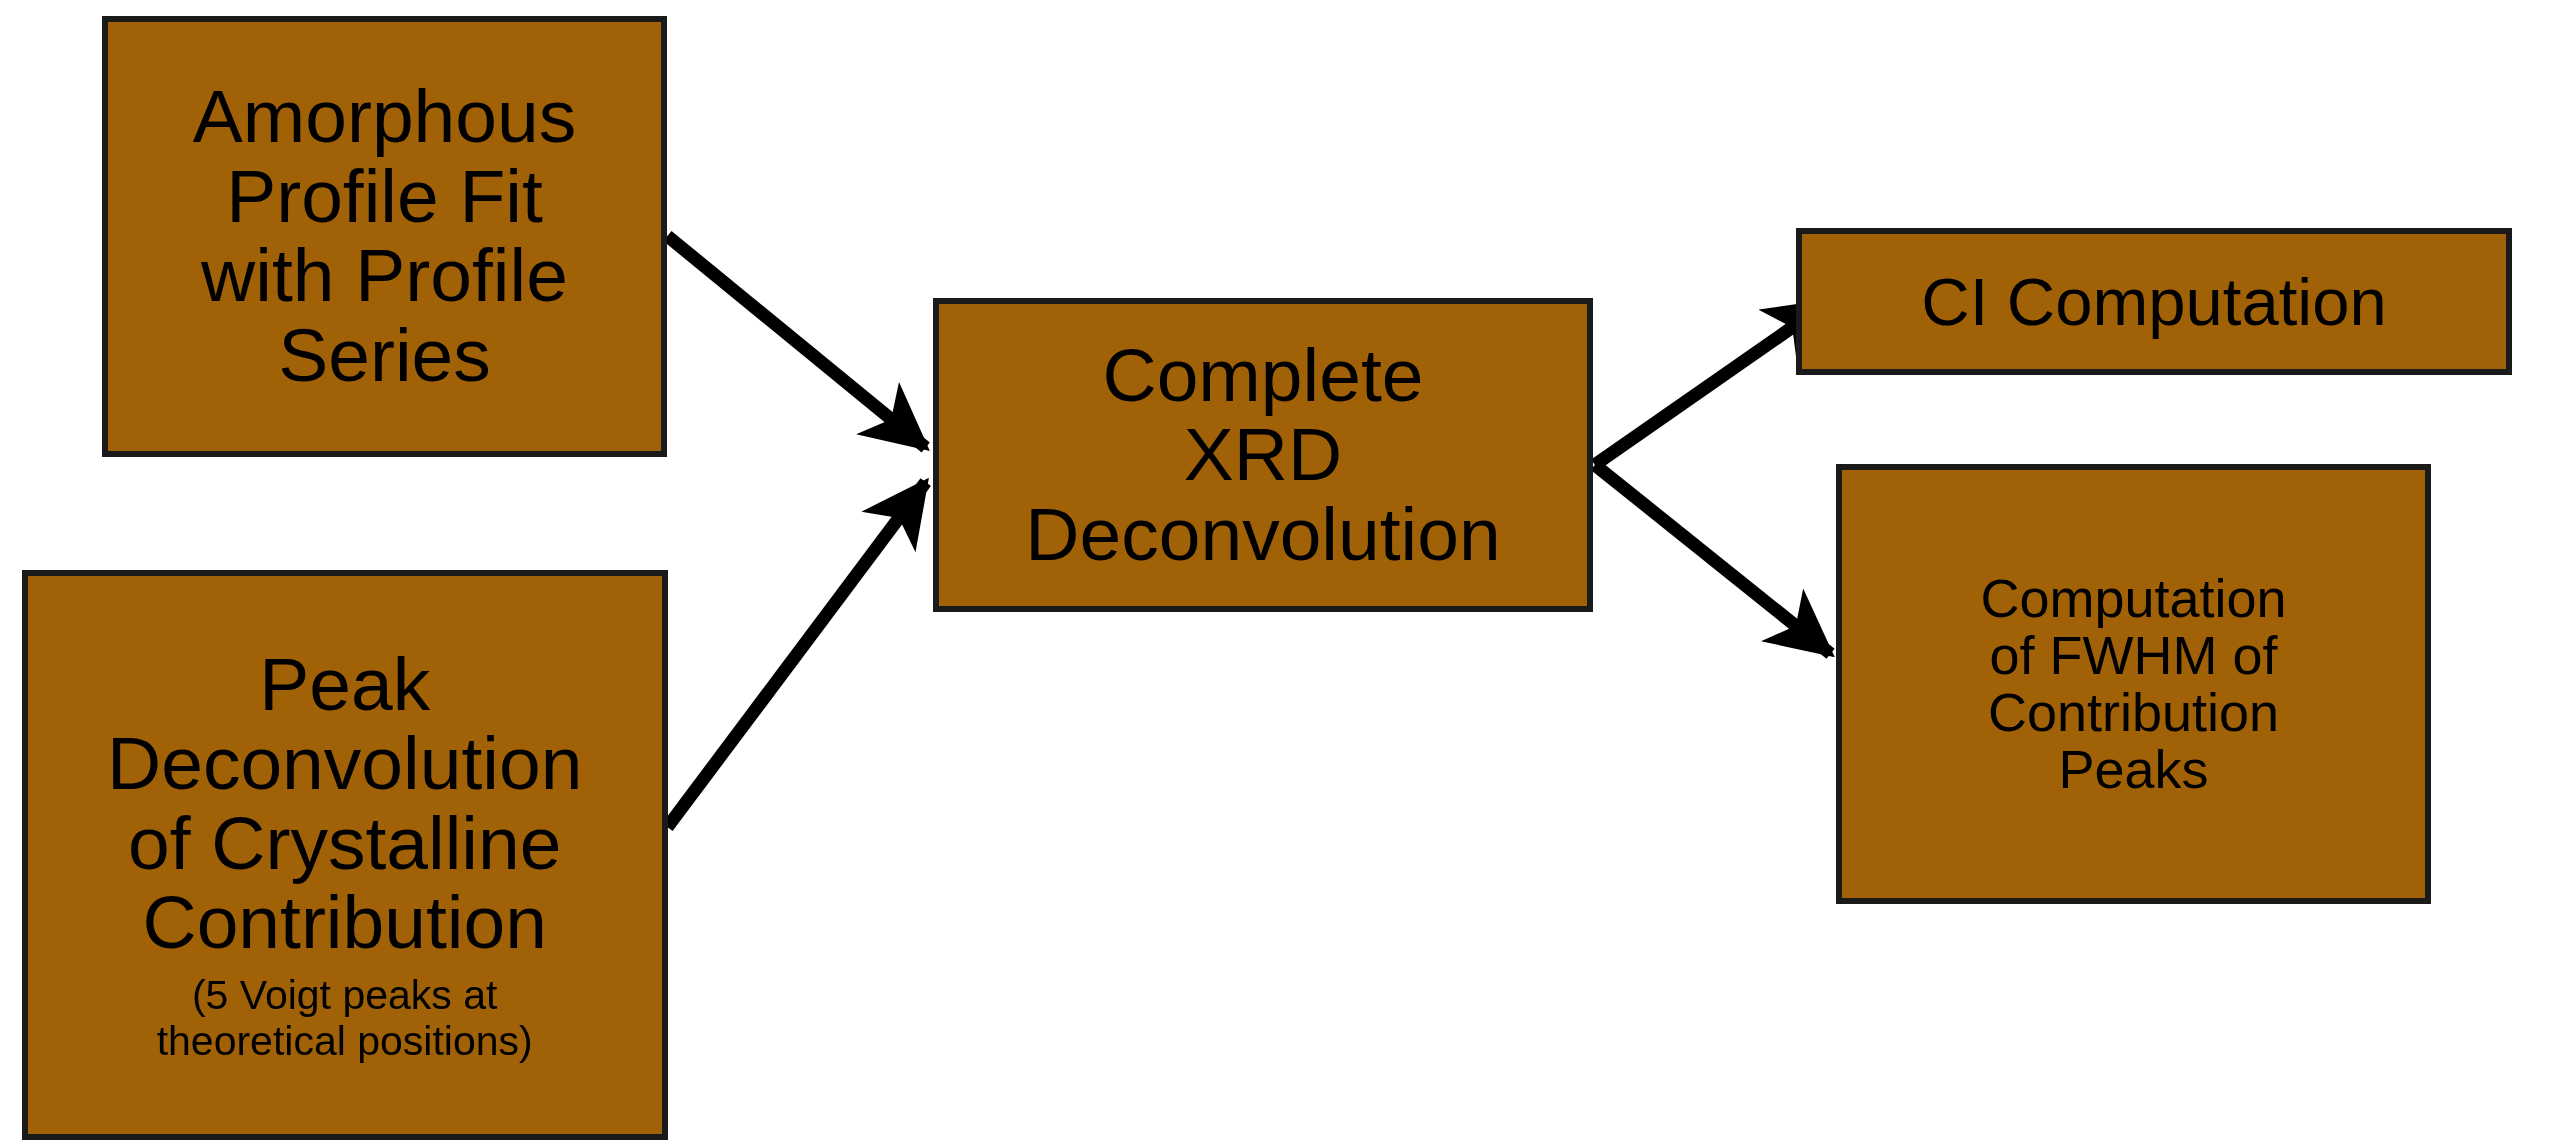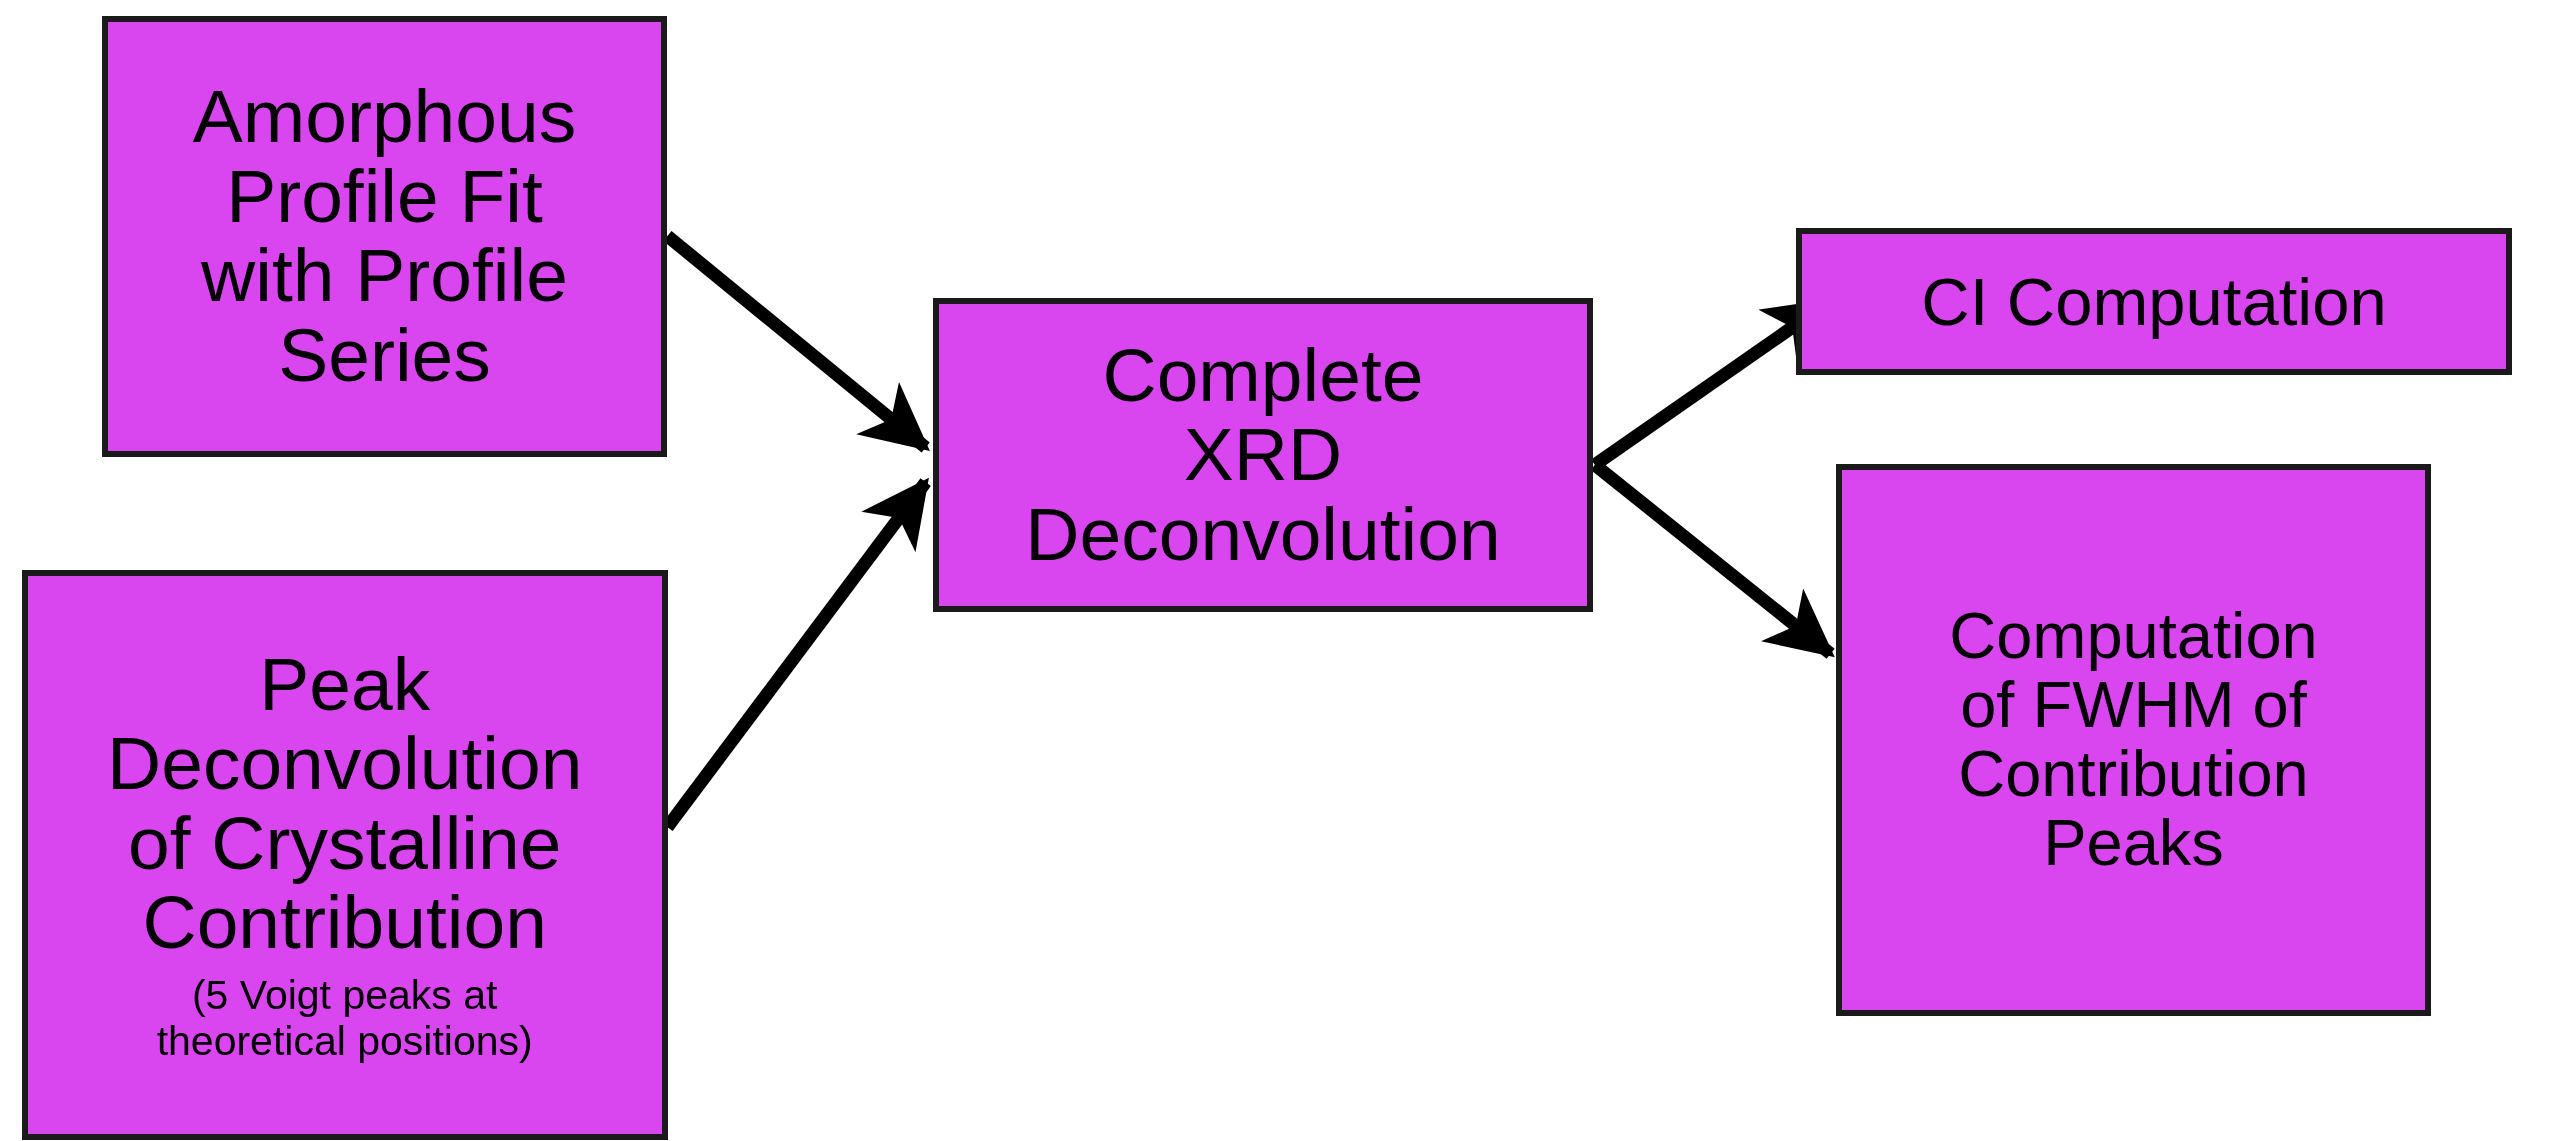--- a/index.html
+++ b/index.html
@@ -11,21 +11,21 @@
     position: relative;
     width: 2576px;
     height: 1142px;
     background: #ffffff;
     overflow: hidden;
     font-family: "Liberation Sans", sans-serif;
   }
   .node {
     position: absolute;
     box-sizing: border-box;
-    background: #d946ef;
+    background: #a16207;
     border: 6px solid #1a1a1a;
     display: flex;
     flex-direction: column;
     align-items: center;
     justify-content: center;
     text-align: center;
     color: #000000;
     line-height: 1.06;
   }
   .node .line {
@@ -56,22 +56,22 @@
     width: 660px; height: 314px;
     font-size: 75px;
   }
   #node-ci {
     left: 1796px; top: 228px;
     width: 716px; height: 147px;
     font-size: 67px;
   }
   #node-fwhm {
     left: 1836px; top: 464px;
-    width: 595px; height: 552px;
-    font-size: 65px;
+    width: 595px; height: 440px;
+    font-size: 54px;
   }
   #edges {
     position: absolute;
     left: 0; top: 0;
     width: 2576px;
     height: 1142px;
     pointer-events: none;
   }
 </style>
 </head>

